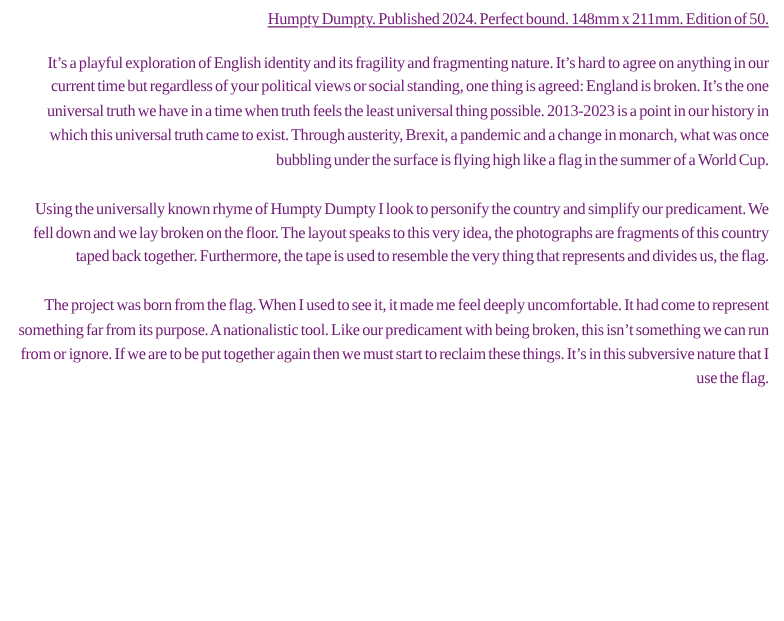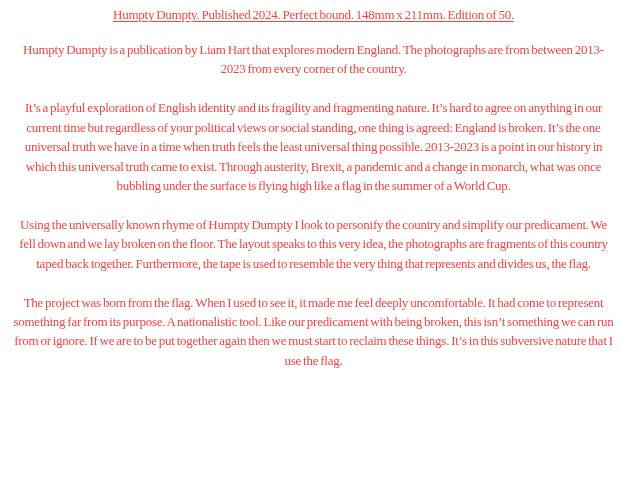--- a/index.html
+++ b/index.html
@@ -10,22 +10,22 @@
     width: 627px;
     height: 497px;
     background: #ffffff;
     overflow: hidden;
   }
   .page {
     box-sizing: border-box;
     width: 627px;
     height: 497px;
     padding: 5px 12px 0 12px;
-    text-align: center;
-    color: #ef4444;
+    text-align: right;
+    color: #701a75;
     font-family: "Liberation Serif", "DejaVu Serif", serif;
   }
   .pub-title {
     font-size: 13px;
     font-weight: normal;
     line-height: 19px;
     margin: 0 0 16px 0;
     letter-spacing: -0.25px;
     word-spacing: -1px;
     text-decoration: underline;
@@ -39,21 +39,20 @@
     letter-spacing: -0.25px;
     word-spacing: -1px;
   }
 </style>
 </head>
 <body>
 
 <main class="page">
   <h1 class="pub-title">Humpty Dumpty. Published 2024. Perfect bound. 148mm x 211mm. Edition of 50.</h1>
 
-  <p class="body-par">Humpty Dumpty is a publication by Liam Hart that explores modern England. The photographs are from between 2013-2023 from every corner of the country.</p>
 
   <p class="body-par">It’s a playful exploration of English identity and its fragility and fragmenting nature. It’s hard to agree on anything in our current time but regardless of your political views or social standing, one thing is agreed: England is broken. It’s the one universal truth we have in a time when truth feels the least universal thing possible. 2013-2023 is a point in our history in which this universal truth came to exist. Through austerity, Brexit, a pandemic and a change in monarch, what was once bubbling under the surface is flying high like a flag in the summer of a World Cup.</p>
 
   <p class="body-par">Using the universally known rhyme of Humpty Dumpty I look to personify the country and simplify our predicament. We fell down and we lay broken on the floor. The layout speaks to this very idea, the photographs are fragments of this country taped back together. Furthermore, the tape is used to resemble the very thing that represents and divides us, the flag.</p>
 
   <p class="body-par">The project was born from the flag. When I used to see it, it made me feel deeply uncomfortable. It had come to represent something far from its purpose. A nationalistic tool. Like our predicament with being broken, this isn’t something we can run from or ignore. If we are to be put together again then we must start to reclaim these things. It’s in this subversive nature that I use the flag.</p>
 
 </main>
 
 </body></html>

